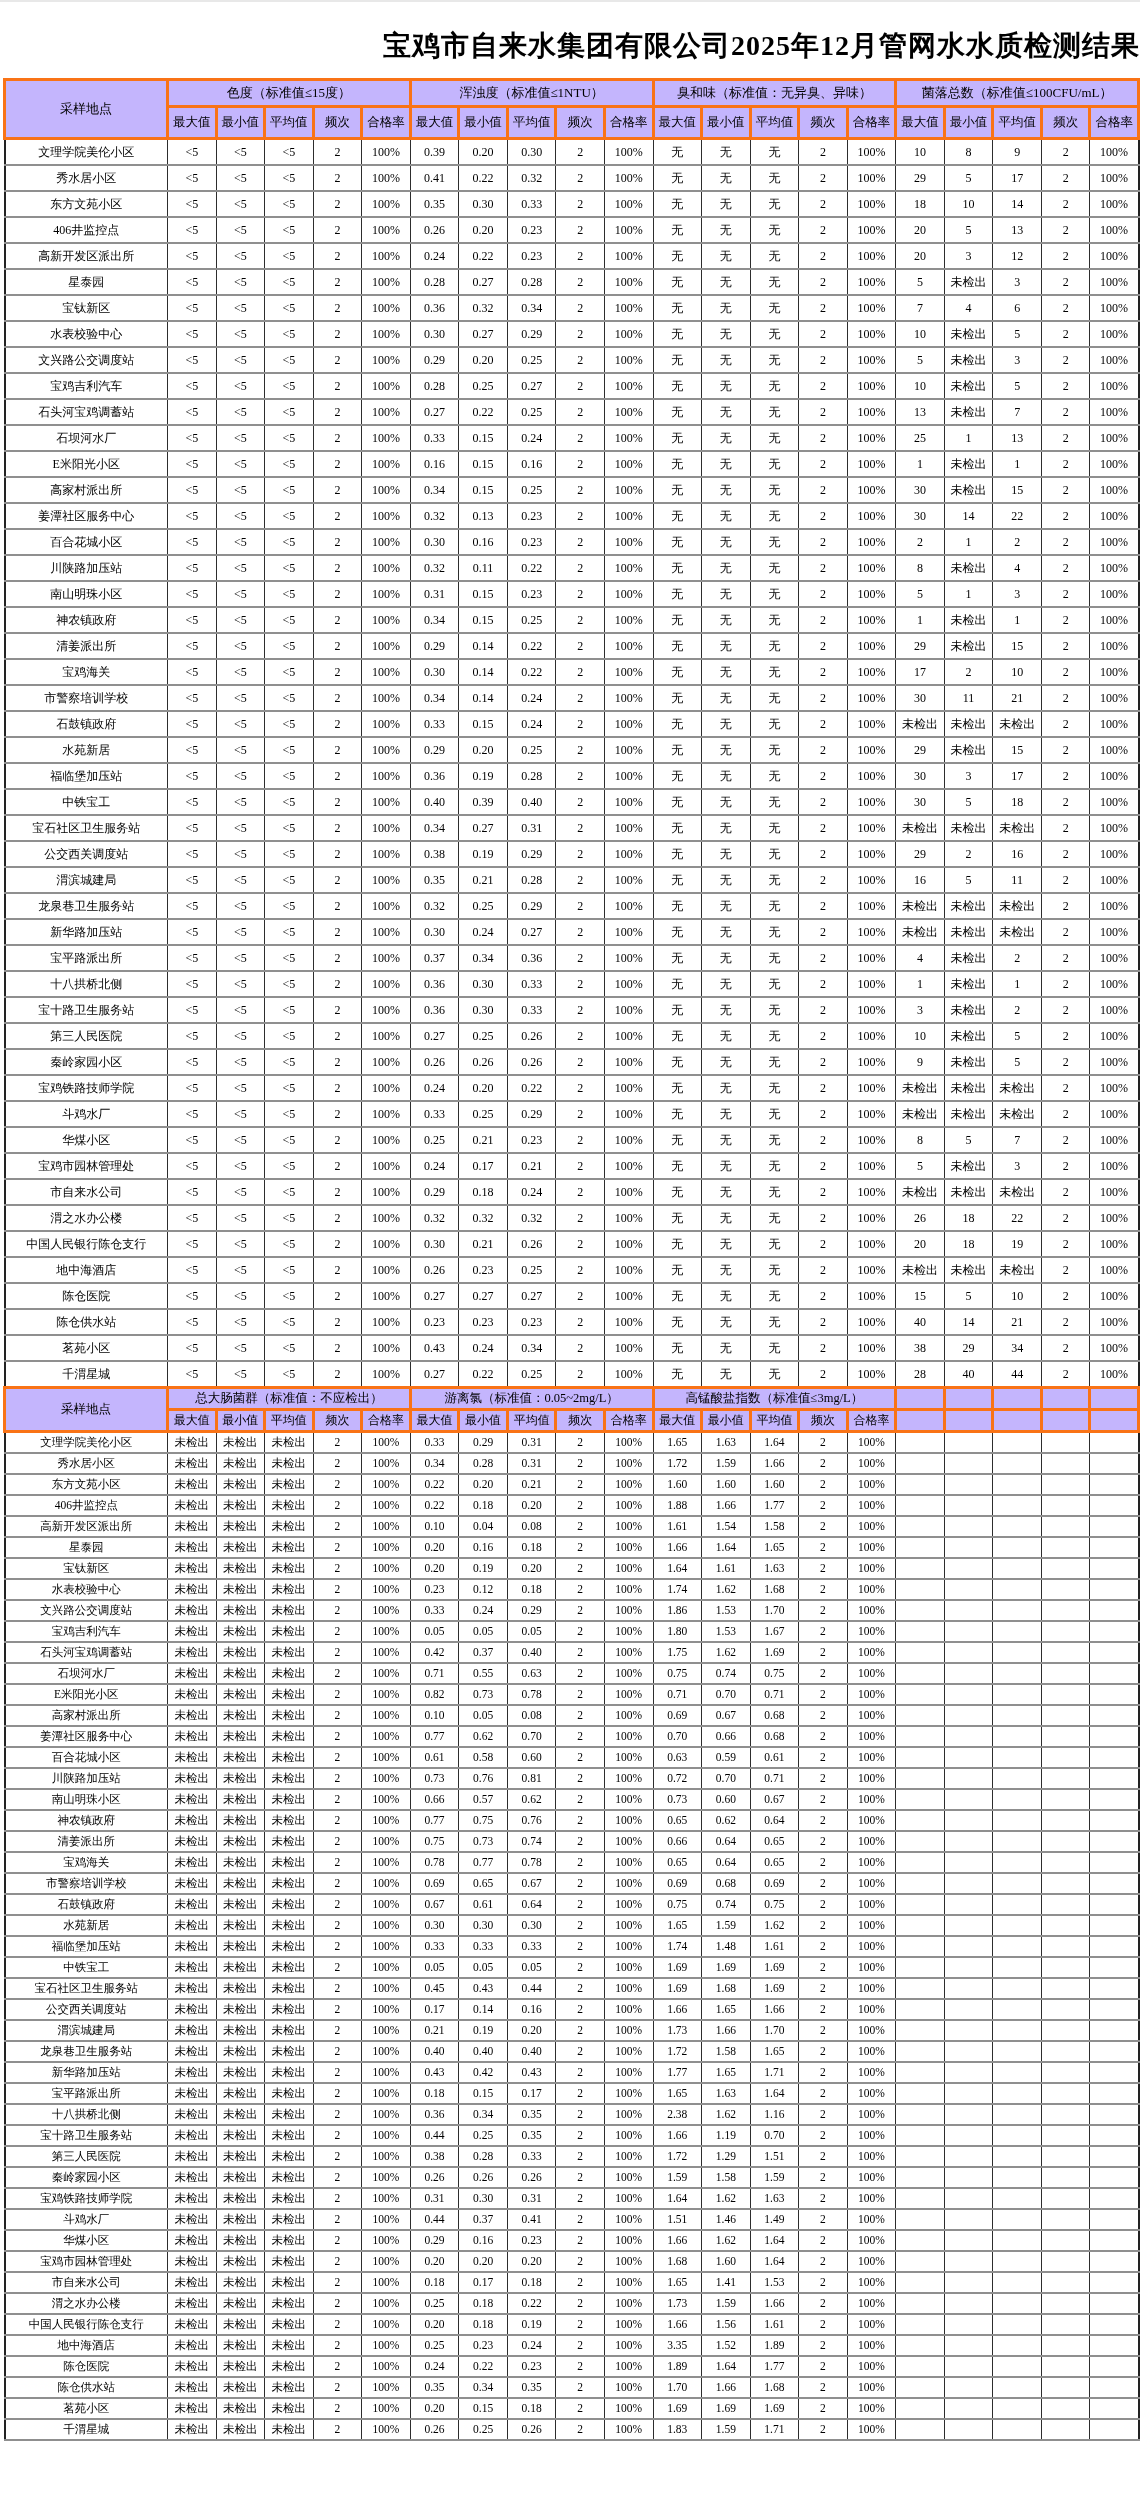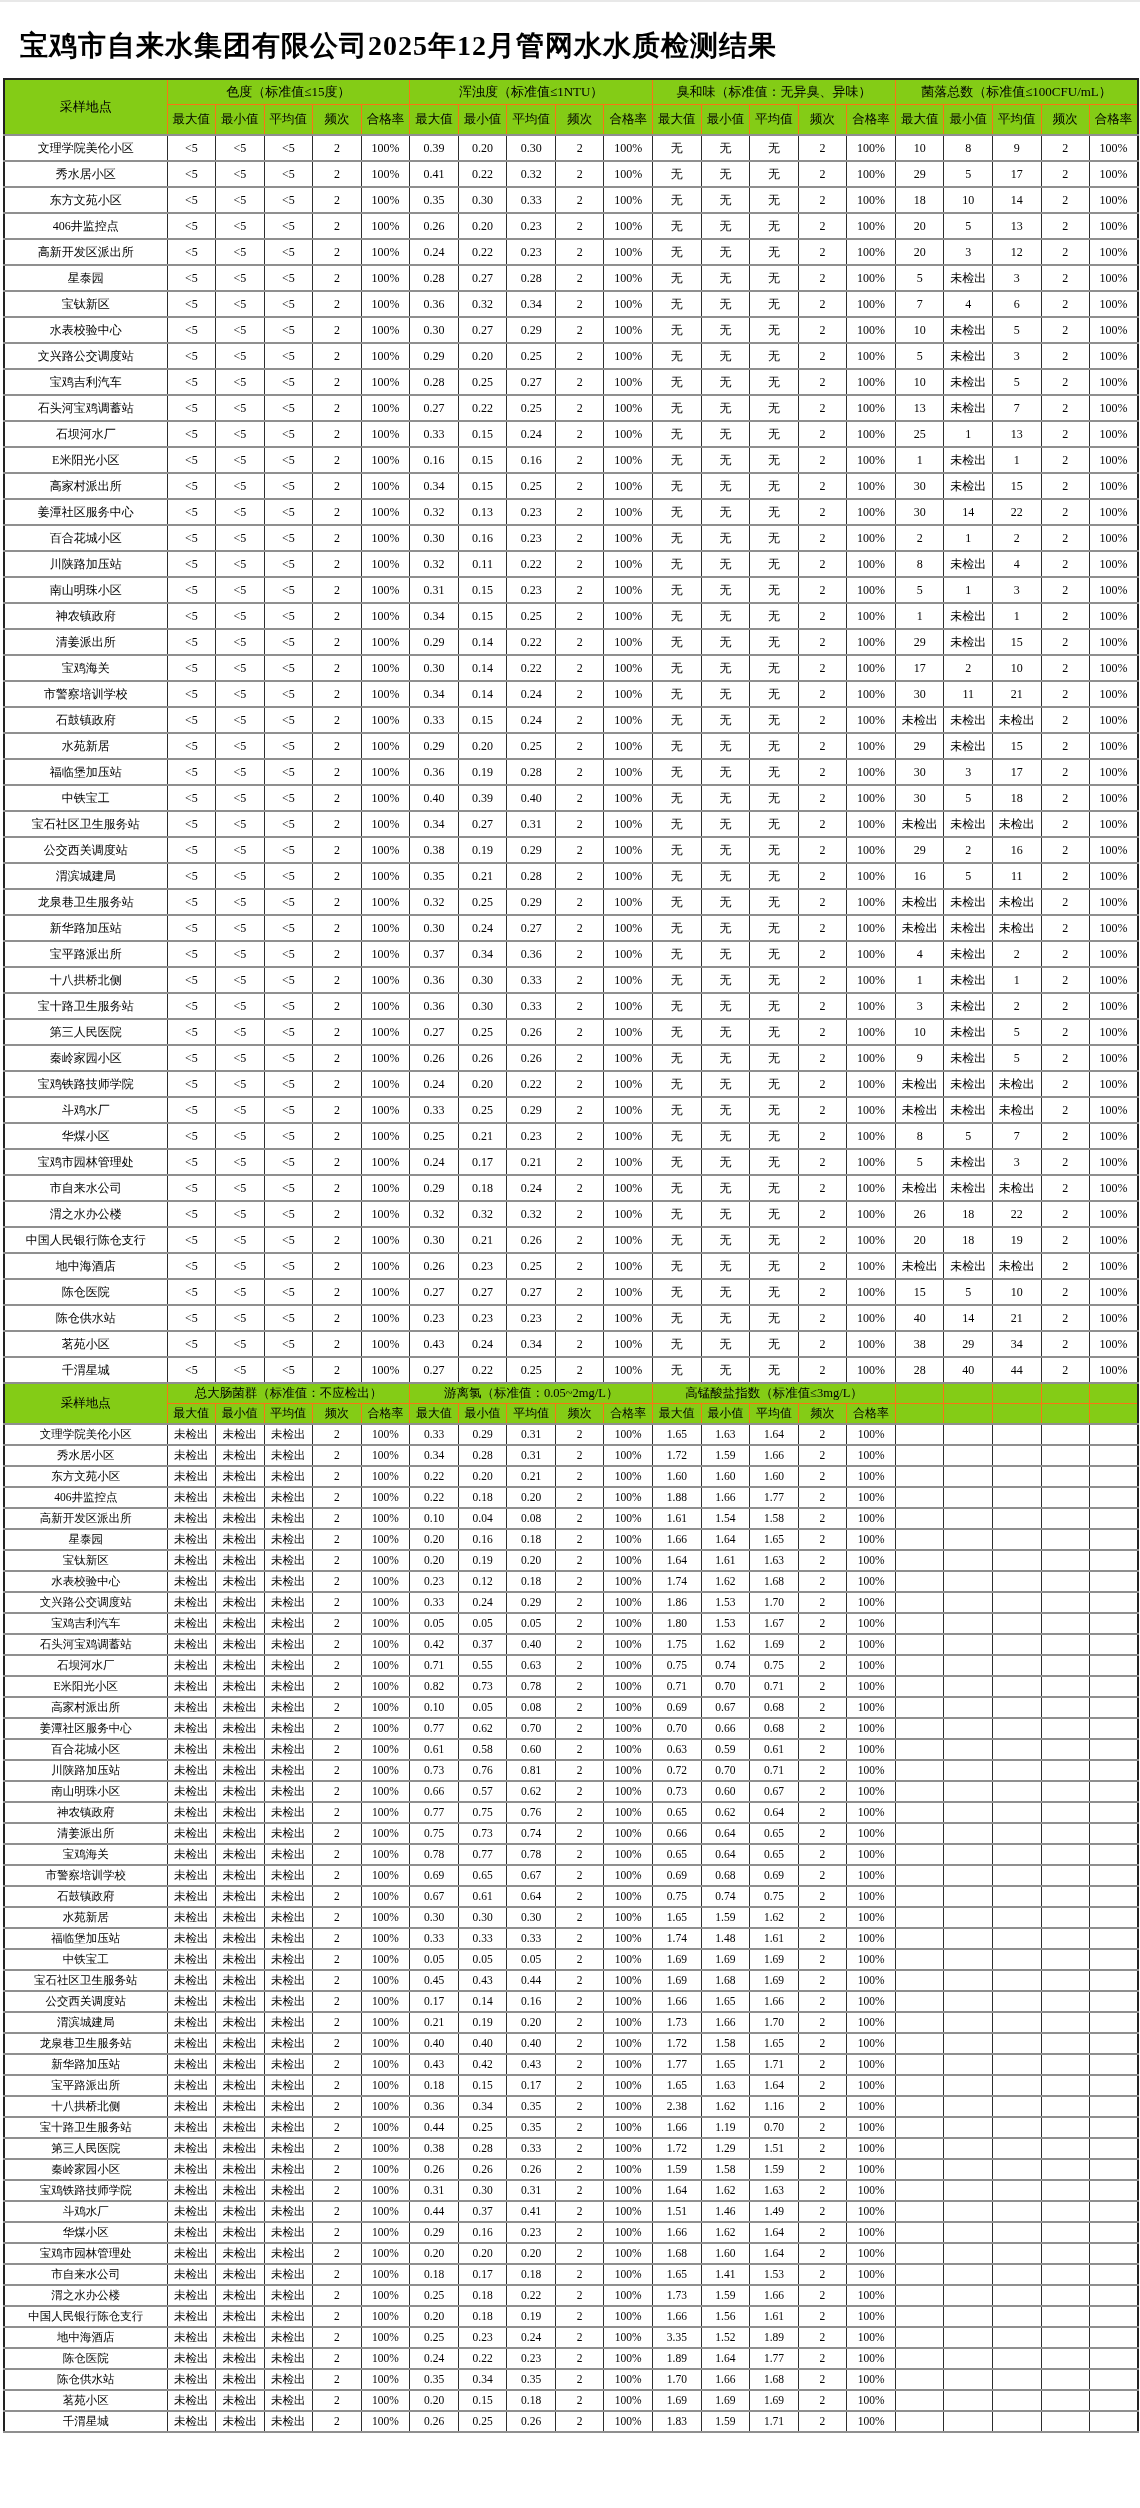--- a/index.html
+++ b/index.html
@@ -1,23 +1,23 @@
 <!DOCTYPE html>
 <html><head>
 <meta charset="utf-8">
 <style>
   html,body{margin:0;padding:0;background:#ffffff;}
   body{width:1140px;font-family:"Liberation Serif","DejaVu Serif",serif;color:#000;}
   .page{width:1140px;background:#fff;border-top:2px solid #e8e8e8;}
-  .title{height:64px;line-height:64px;text-align:left;font-size:28px;font-weight:bold;letter-spacing:1px;padding-top:12px;margin-left:20px;}
+  .title{height:64px;line-height:64px;text-align:right;font-size:28px;font-weight:bold;letter-spacing:1px;padding-top:12px;}
   table.wq{border-collapse:collapse;table-layout:fixed;width:1134px;margin:0 3px;border:2px solid #222;}
   col.col-loc{width:163px;}
   col.col-d{width:48.55px;}
   th,td{padding:0;text-align:center;vertical-align:middle;overflow:hidden;white-space:nowrap;}
-  th{border:1px solid #f97316;font-weight:normal;background:#84cc16;}
+  th{border:3px solid #f97316;font-weight:normal;background:#c4b5fd;}
   td{border-left:1px solid #2d2d2d;border-right:1px solid #2d2d2d;border-top:2px solid #8f8f8f;border-bottom:2px solid #8f8f8f;}
   td.loc{font-size:13px;}
   tr.grp-row th{font-size:13px;height:24px;line-height:24px;}
   tr.sub-row th{font-size:12.5px;height:29px;line-height:29px;}
   tr.s2.grp-row th{height:19px;line-height:19px;font-size:12.5px;}
   tr.s2.sub-row th{height:19px;line-height:19px;font-size:12px;}
   tr.s1 td{height:24px;line-height:24px;font-size:12px;}
   tr.s2 td{height:19px;line-height:19px;font-size:11.5px;}
   th.loc-head{font-size:13.5px;}
 </style>

